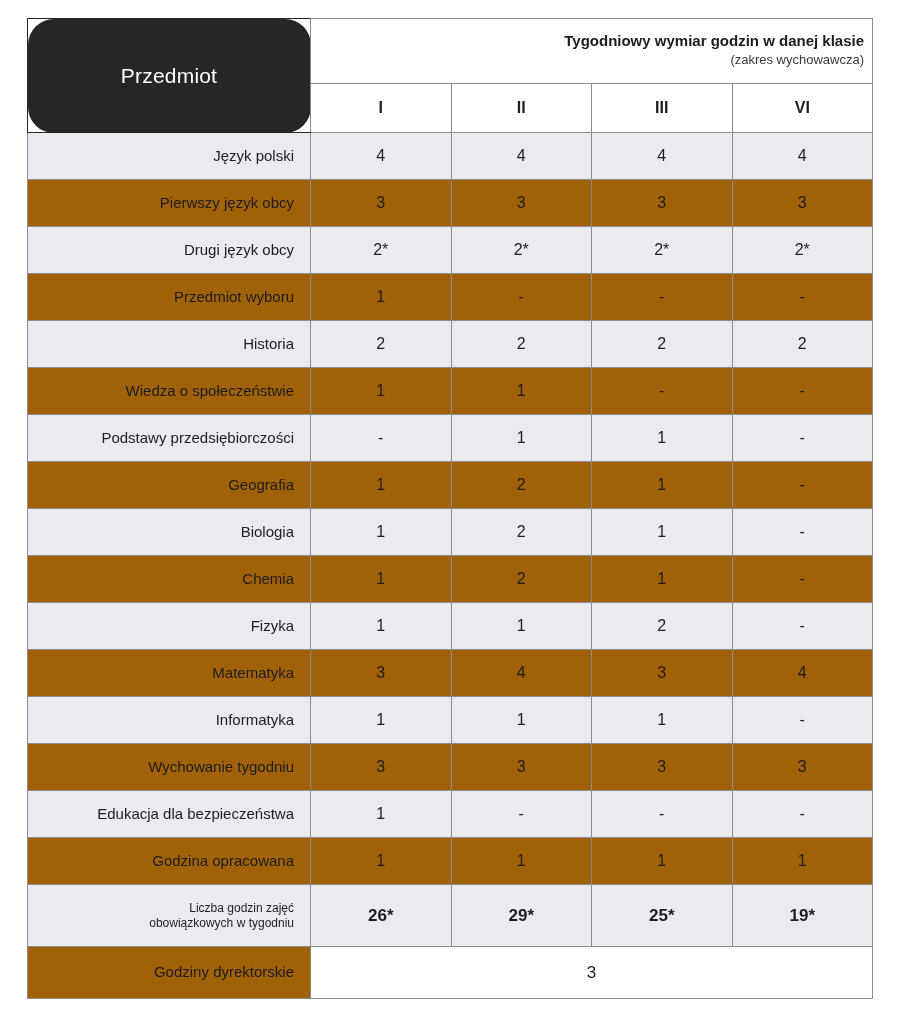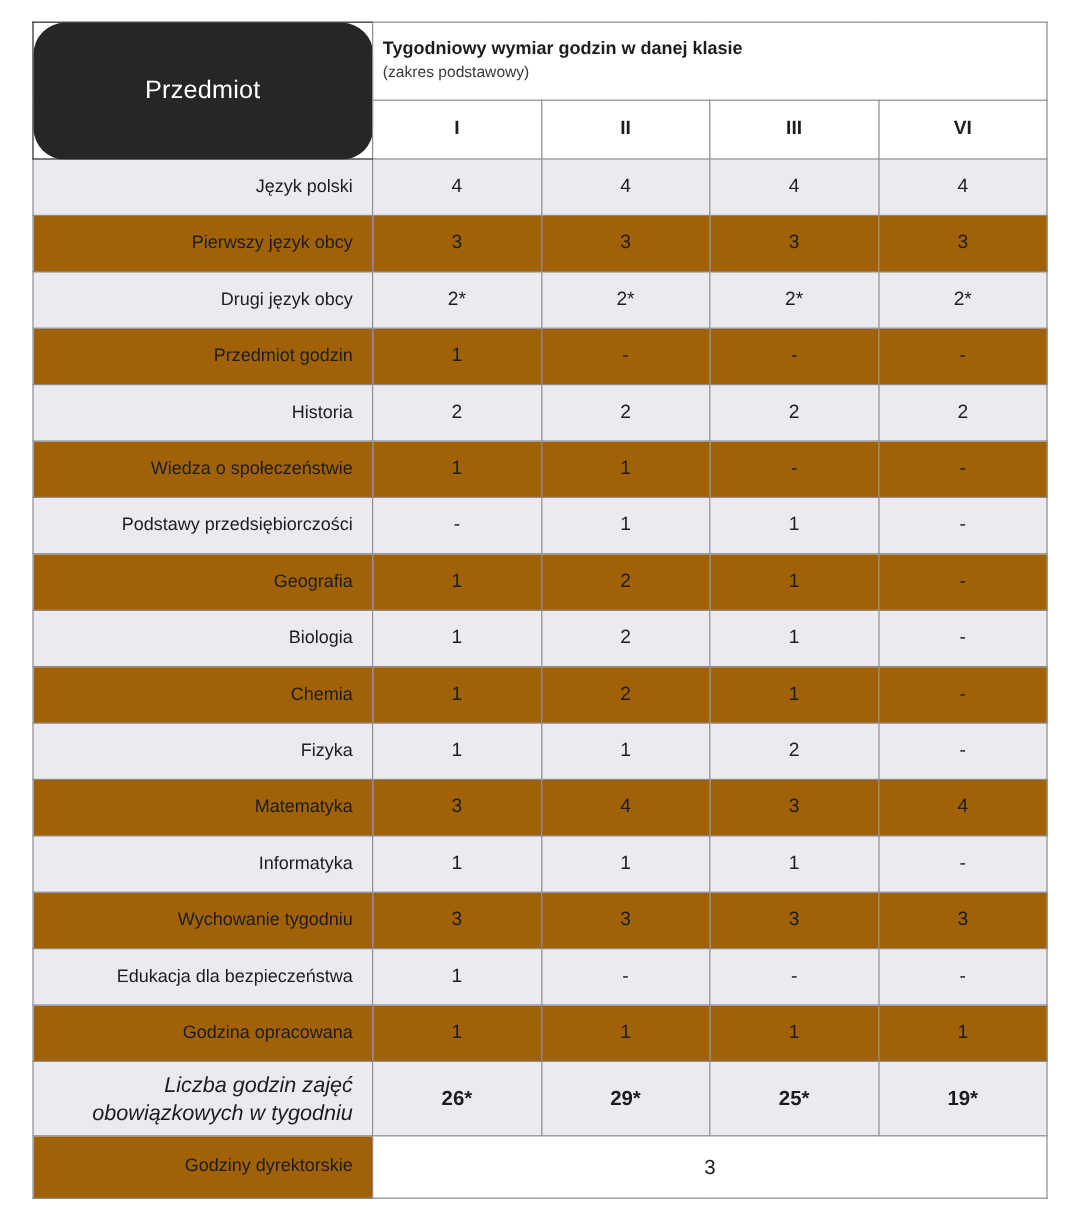--- a/index.html
+++ b/index.html
@@ -55,21 +55,21 @@
     text-align: center;
     letter-spacing: 0.2px;
     border-color: #262626 !important;
     border-right-color: #8b8b90 !important;
     height: 98px;
     border-radius: 26px;
   }
 
   .hdr-span {
     background: #ffffff;
-    text-align: left;
+    text-align: right;
     height: 50px;
     padding: 6px 8px 8px 8px !important;
   }
   .hdr-span .t1 {
     display: block;
     font-size: 15px;
     font-weight: 700;
     color: #1d1d1f;
     line-height: 1.25;
   }
@@ -109,22 +109,21 @@
     font-weight: 400;
     color: #1d1d1f;
   }
 
   tr.alt td { background: #eaeaf0; }
   tr.plain td { background: #a16207; }
 
   
   tr.summary { height: 62px; }
   tr.summary td.subject {
-    font-size: 18px;
-    font-style: italic;
+    font-size: 12px;
   }
   tr.summary td.val {
     font-weight: 700;
     font-size: 17px;
   }
 
   tr.director { height: 52px; }
   tr.director td.val-merged {
     text-align: center;
     font-size: 17px;
@@ -157,21 +156,21 @@
         <col class="c-data">
         <col class="c-data">
         <col class="c-data">
         <col class="c-data">
       </colgroup>
       <thead>
         <tr>
           <th class="hdr-subject" rowspan="2">Przedmiot</th>
           <th class="hdr-span" colspan="4">
             <span class="t1">Tygodniowy wymiar godzin w danej klasie</span>
-            <span class="t2">(zakres podstawowy)</span>
+            <span class="t2">(zakres wychowawcza)</span>
           </th>
         </tr>
         <tr>
           <th class="hdr-class">I</th>
           <th class="hdr-class">II</th>
           <th class="hdr-class">III</th>
           <th class="hdr-class">VI</th>
         </tr>
       </thead>
       <tbody>
@@ -194,21 +193,21 @@
 
         <tr class="alt">
           <td class="subject">Drugi język obcy</td>
           <td class="val">2*</td>
           <td class="val">2*</td>
           <td class="val">2*</td>
           <td class="val">2*</td>
         </tr>
 
         <tr class="plain">
-          <td class="subject">Przedmiot godzin</td>
+          <td class="subject">Przedmiot wyboru</td>
           <td class="val">1</td>
           <td class="val">-</td>
           <td class="val">-</td>
           <td class="val">-</td>
         </tr>
 
         <tr class="alt">
           <td class="subject">Historia</td>
           <td class="val">2</td>
           <td class="val">2</td>

